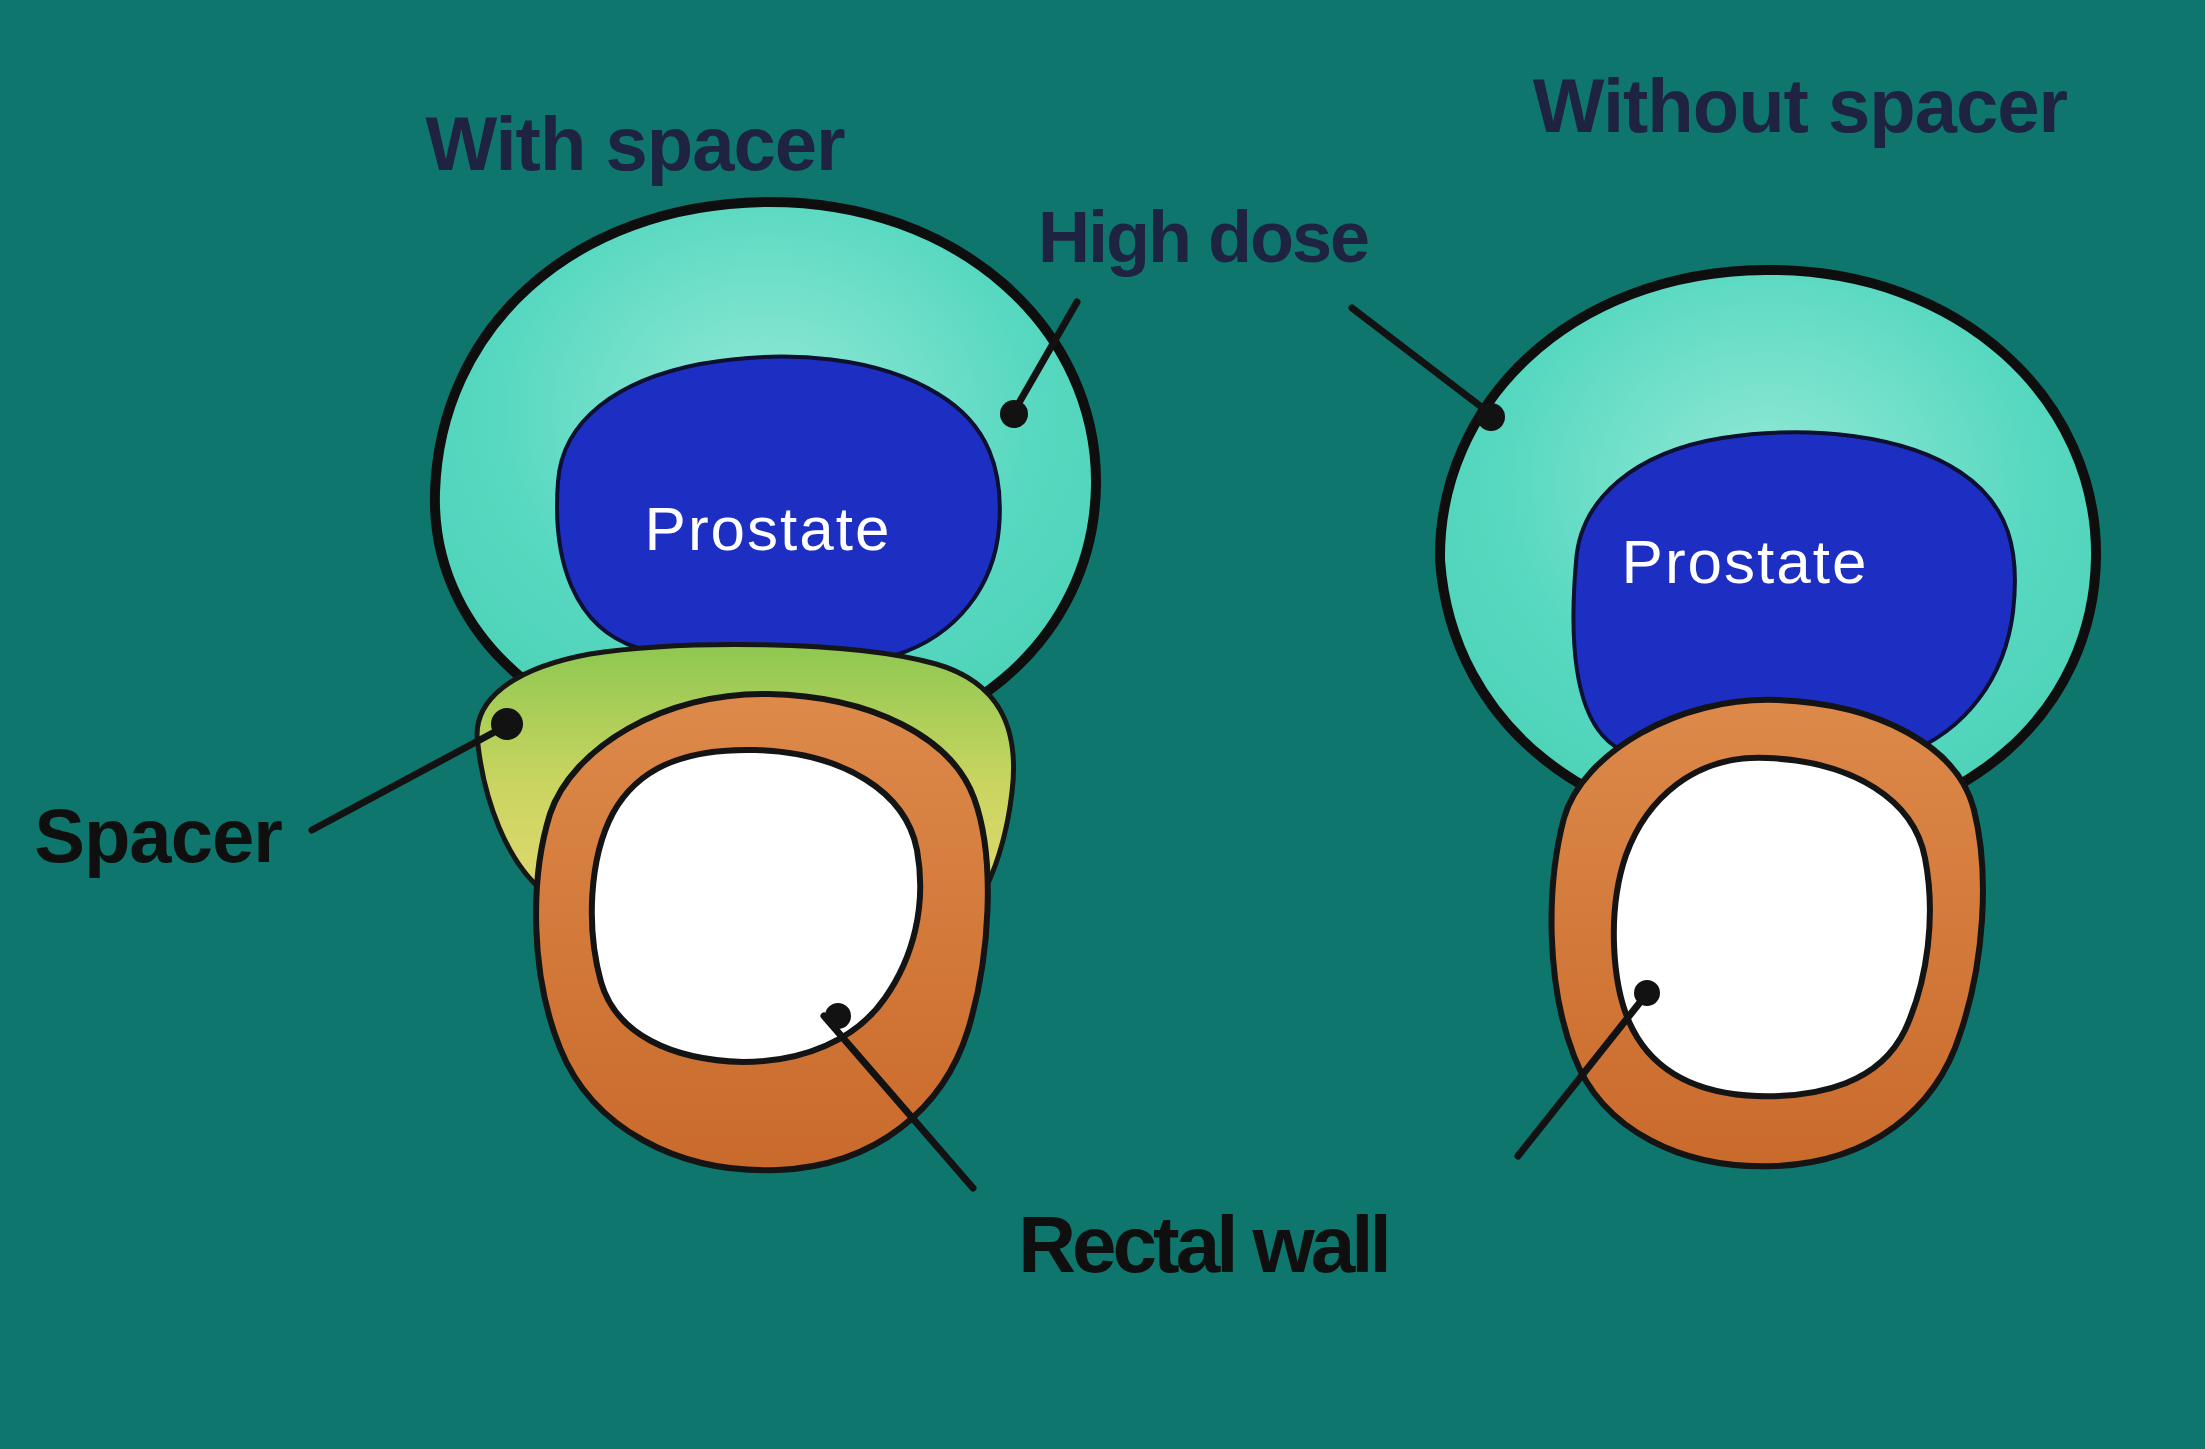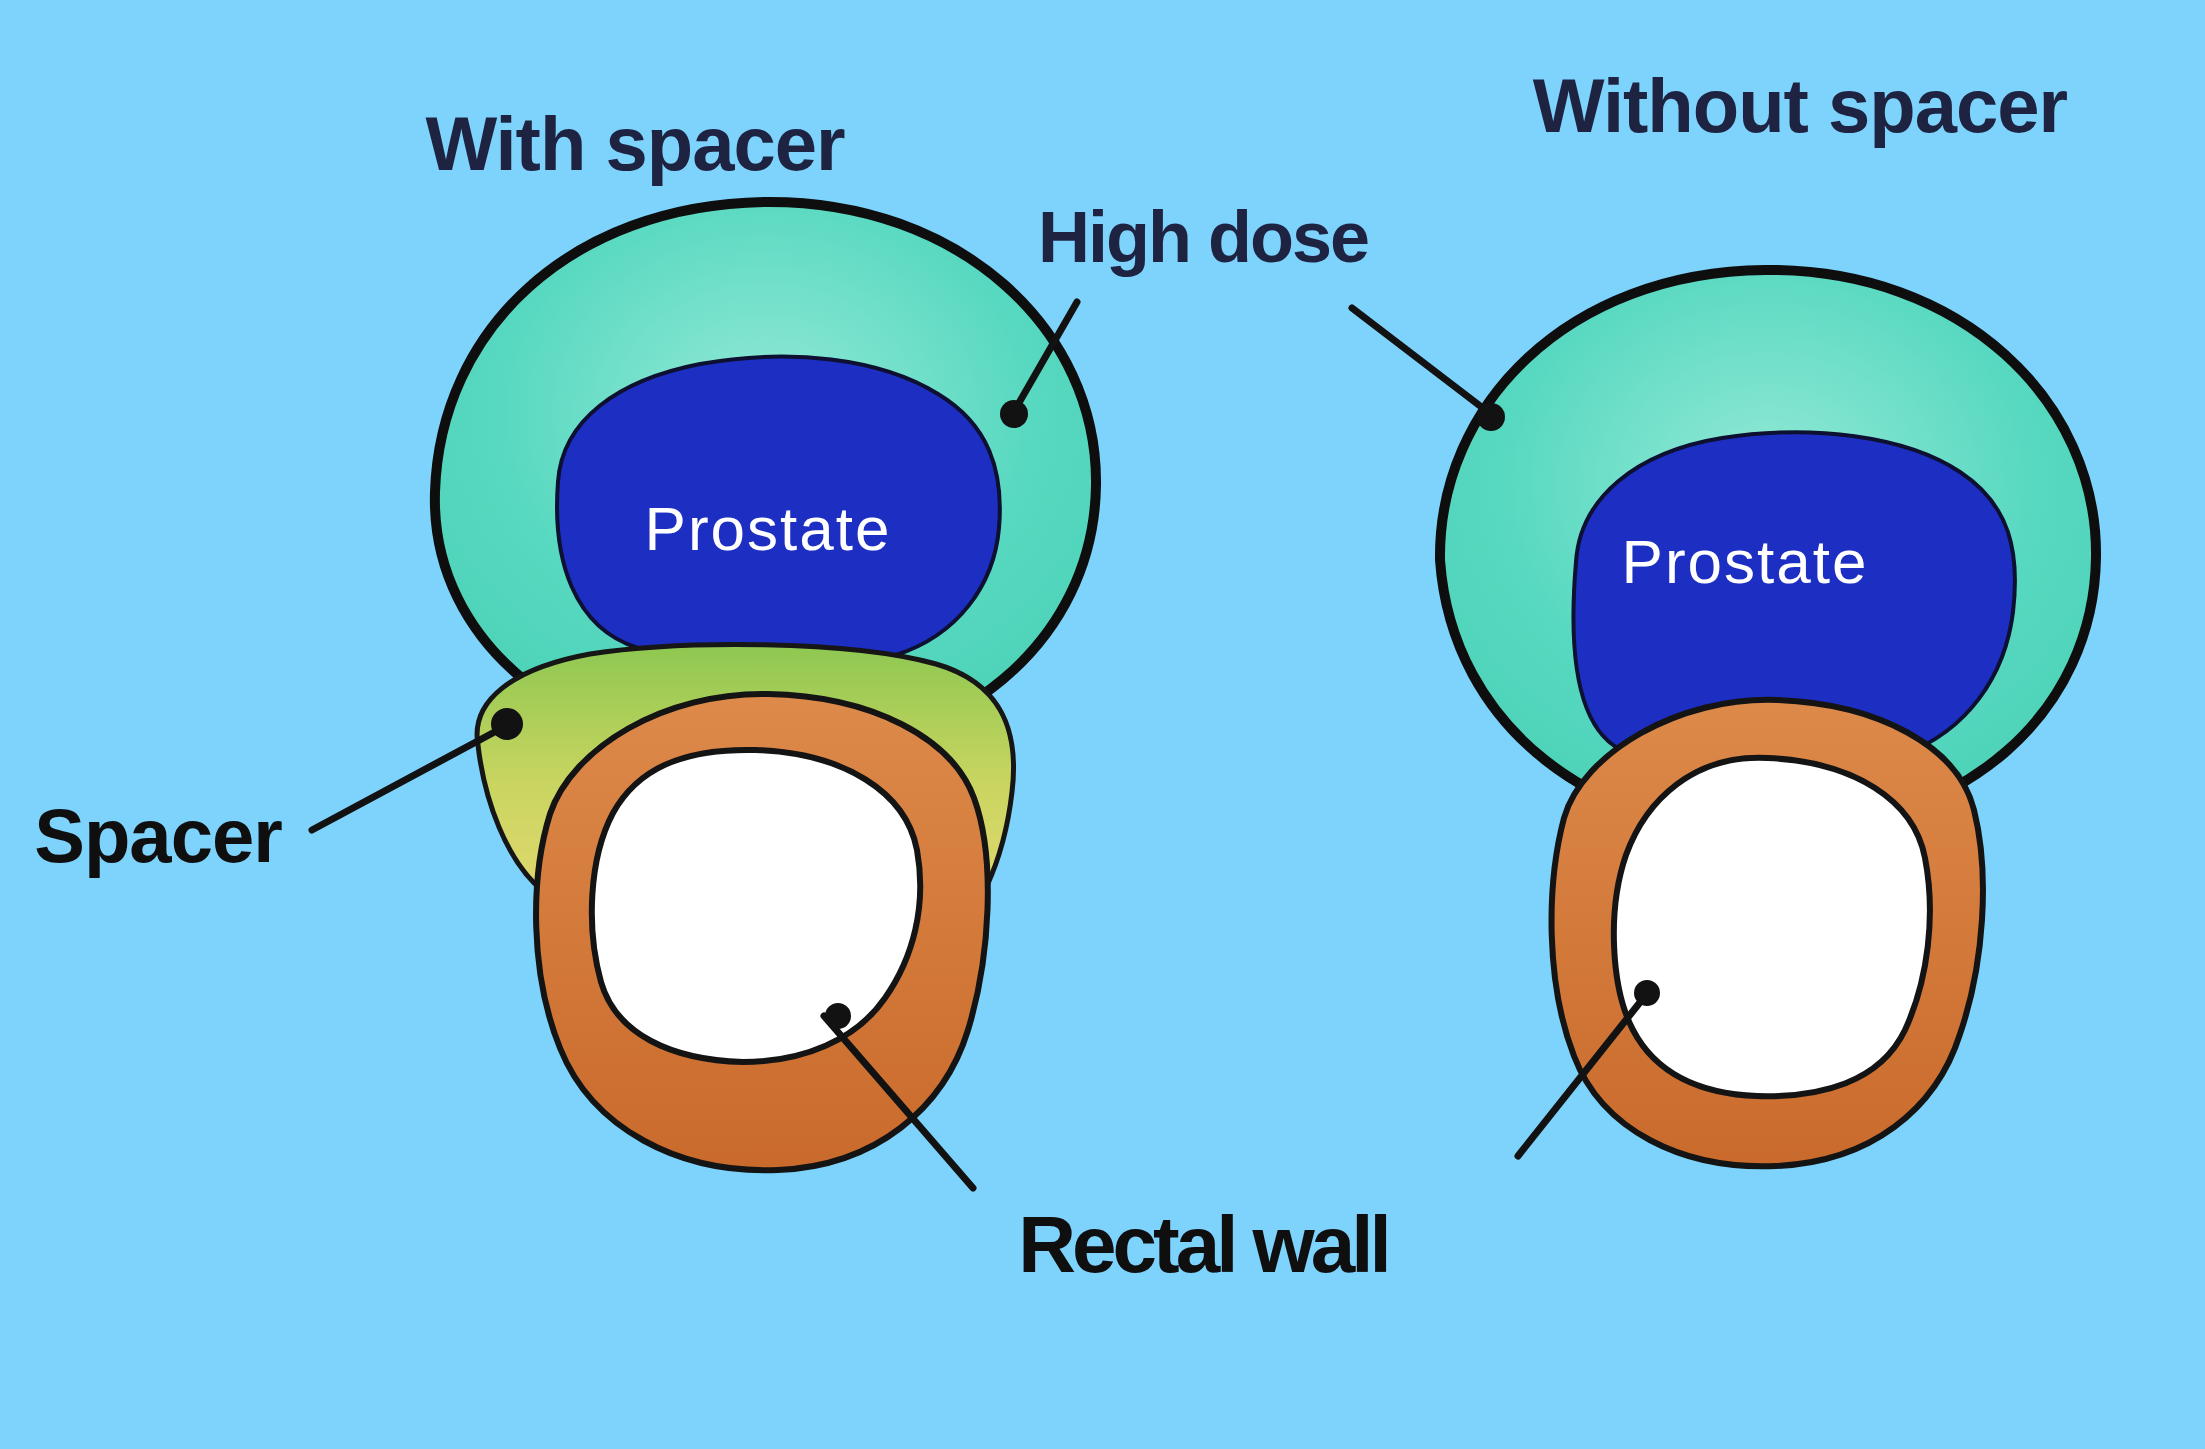--- a/index.html
+++ b/index.html
@@ -1,20 +1,20 @@
 <!DOCTYPE html>
 <html><head>
 <meta charset="utf-8">
 <style>
   html, body { margin: 0; padding: 0; background: #ffffff; }
   .stage {
     position: relative;
     width: 2205px;
     height: 1449px;
-    background: #7dd3fc;
+    background: #0f766e;
     overflow: hidden;
     font-family: "Liberation Sans", sans-serif;
     text-decoration: underline;
   }
   svg { display: block; }
   .title-text {
     font-family: "Liberation Sans", sans-serif;
     font-weight: 700;
     font-size: 76px;
     letter-spacing: -1px;

